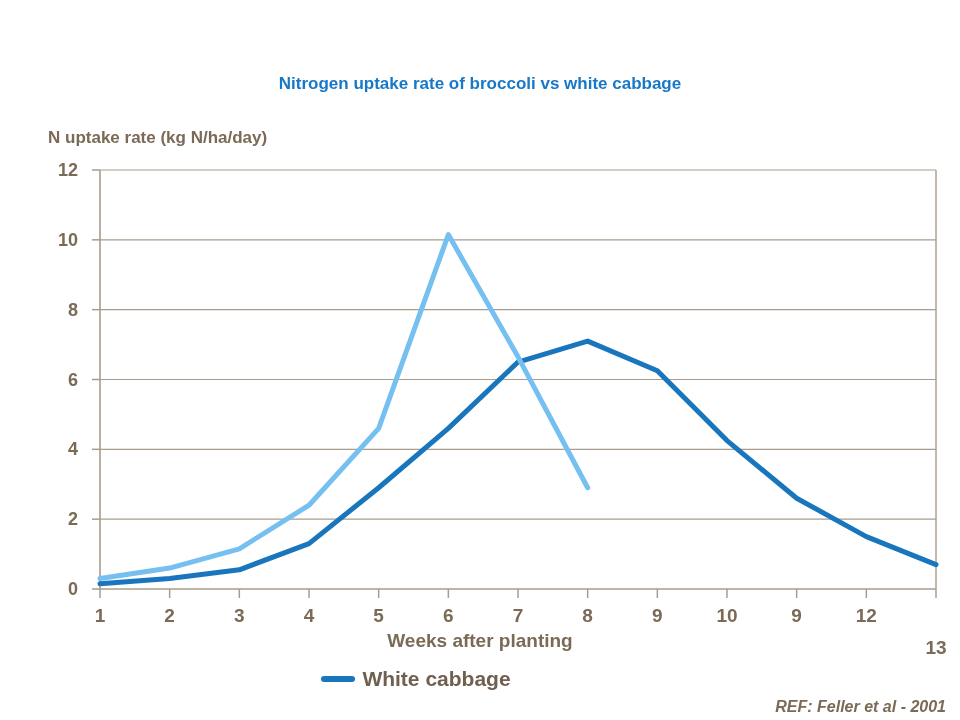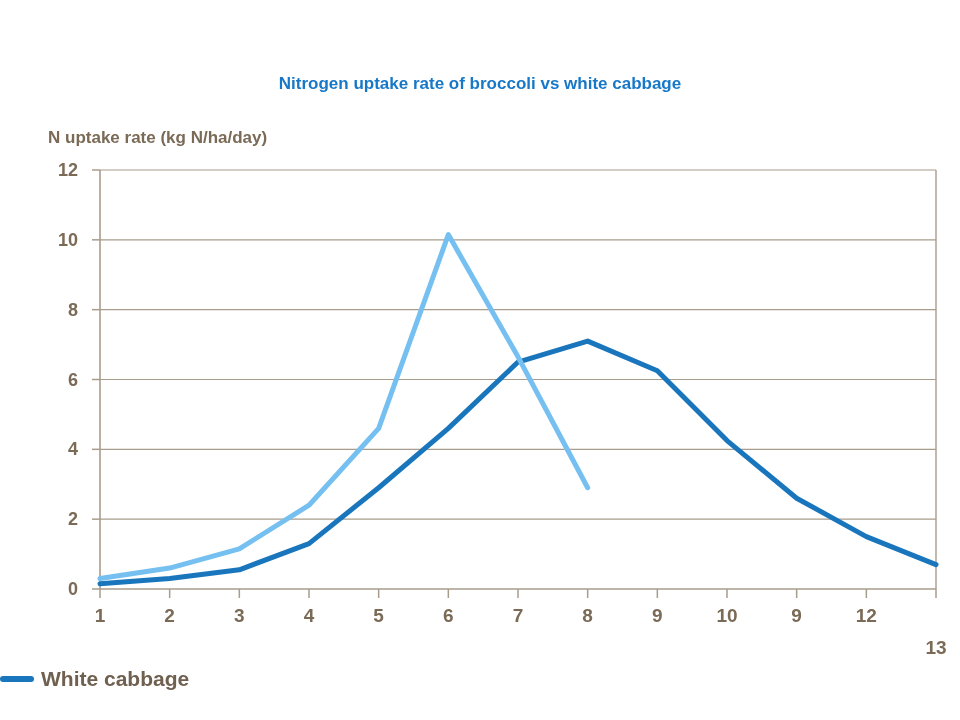--- a/index.html
+++ b/index.html
@@ -78,21 +78,21 @@
   }
   .legend {
     position: absolute;
     left: 0;
     top: 662px;
     width: 832px;
     height: 34px;
     display: flex;
     flex-direction: row;
     align-items: center;
-    justify-content: space-between;
+    justify-content: center;
     gap: 116px;
   }
   .legend-item {
     display: flex;
     flex-direction: row;
     align-items: center;
     gap: 7px;
   }
   .legend-swatch {
     display: inline-block;
@@ -188,22 +188,24 @@
       <div class="xtick-label" style="left: 428.333px; top: 606px;">6</div>
       <div class="xtick-label" style="left: 498px; top: 606px;">7</div>
       <div class="xtick-label" style="left: 567.667px; top: 606px;">8</div>
       <div class="xtick-label" style="left: 637.333px; top: 606px;">9</div>
       <div class="xtick-label" style="left: 707px; top: 606px;">10</div>
       <div class="xtick-label" style="left: 776.667px; top: 606px;">9</div>
       <div class="xtick-label" style="left: 846.333px; top: 606px;">12</div>
       <div class="xtick-label" style="left: 916px; top: 638px; text-align: center;">13</div>
     </div>
 
+  <div class="x-axis-title">Weeks after planting</div>
 
   <div class="legend" id="legend">
       <div class="legend-item">
         <span class="legend-swatch" style="background: rgb(26, 118, 188);"></span>
         <span class="legend-label">White cabbage</span>
       </div>
     </div>
 
+  <div class="ref-note">REF: Feller et al - 2001</div>
 
 </div>
 
 </body></html>

